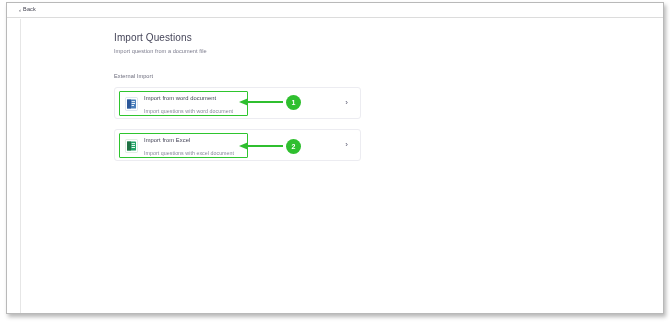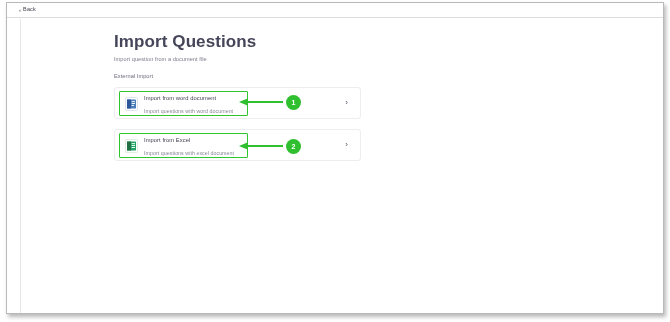--- a/index.html
+++ b/index.html
@@ -76,23 +76,23 @@
     border-left: 1px solid #e6e6e6;
     overflow: hidden;
   }
 
   .page-header {
     position: absolute;
     left: 93px;
     top: 13px;
   }
   .page-title {
-    font-size: 17px;
+    font-size: 10px;
     color: #46465a;
-    font-weight: 700;
+    font-weight: 400;
     letter-spacing: 0.1px;
     line-height: 1.15;
     margin: 0;
   }
   .page-subtitle {
     font-size: 5.6px;
     color: #7b7b8c;
     margin: 4px 0 0 0;
     letter-spacing: 0.05px;
   }

